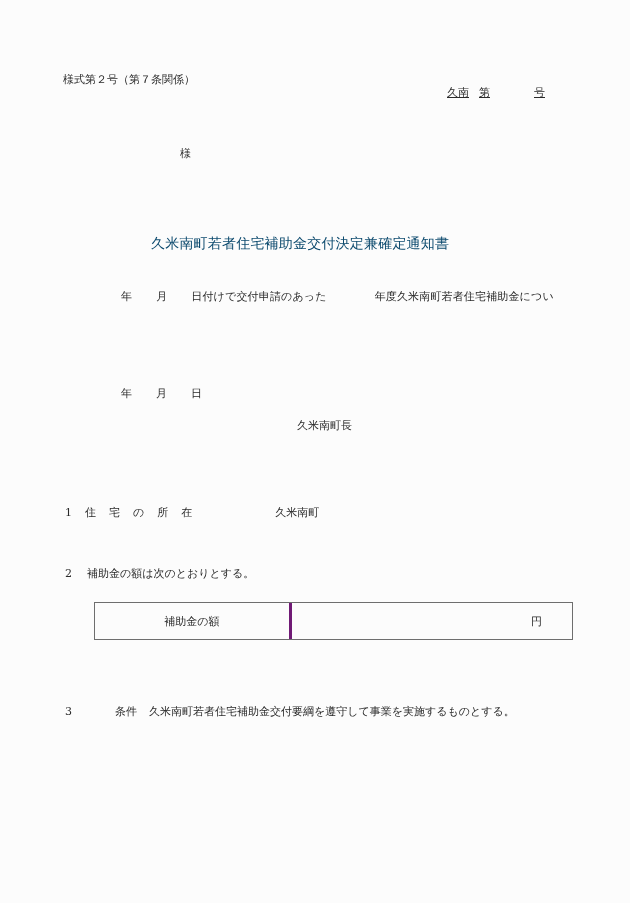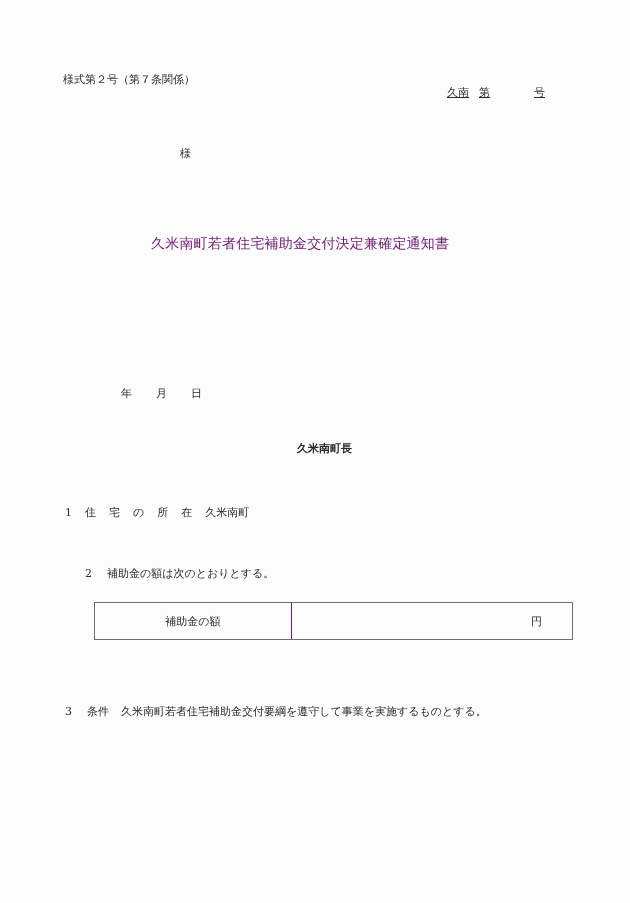--- a/index.html
+++ b/index.html
@@ -27,94 +27,97 @@
     .ref-number .gap2 { display: inline-block; width: 44px; }
 
     .addressee-sama { left: 180px; top: 147px; }
 
     .doc-title {
       left: 151px;
       top: 234px;
       font-size: 14px;
       line-height: 18px;
       letter-spacing: 0.2px;
-      color: #701a75;
+      color: #0c4a6e;
     }
 
     .body-para {
       left: 63px;
       top: 286px;
       width: 515px;
       white-space: normal;
       line-height: 21px;
       letter-spacing: 0.15px;
     }
     .body-para .line { display: block; white-space: nowrap; }
     .sp { display: inline-block; }
 
     .date-line { left: 121px; top: 387px; }
     .date-line .dgap { display: inline-block; width: 24px; }
 
-    .mayor { left: 297px; top: 442px; font-weight: bold; }
+    .mayor { left: 297px; top: 419px; }
 
     .item1 { left: 65px; top: 506px; }
     .item1 .c { display: inline-block; margin-right: 13px; }
-    .item1 .val { display: inline-block; }
+    .item1 .val { display: inline-block; margin-left: 70px; }
 
-    .item2 { left: 65px; top: 567px; margin-left: 20px; }
+    .item2 { left: 65px; top: 567px; }
     .item2 .num { display: inline-block; width: 22px; }
 
     .amount-table {
       position: absolute;
       left: 94px;
       top: 602px;
       width: 479px;
       height: 38px;
       border: 1px solid #6e6e6e;
       box-sizing: border-box;
       display: flex;
     }
     .amount-table .label-cell {
       width: 197px;
-      border-right: 1px solid #701a75;
+      border-right: 3px solid #701a75;
       display: flex;
       align-items: center;
       justify-content: center;
       box-sizing: border-box;
     }
     .amount-table .value-cell {
       flex: 1;
       display: flex;
       align-items: center;
       justify-content: flex-end;
       padding-right: 30px;
     }
 
     .item3 { left: 65px; top: 705px; }
     .item3 .num { display: inline-block; width: 22px; }
-    .item3 .head { display: inline-block; width: 34px; }
+    .item3 .head { display: inline-block; width: 34px; margin-left: 28px; }
   </style>
 </head>
 <body>
 
 <div>
 
   <div class="abs form-number">様式第２号（第７条関係）</div>
 
   <div class="abs ref-number">
     <span>久南</span><span class="gap1"></span><span>第</span><span class="gap2"></span><span>号</span>
   </div>
 
   <div class="abs addressee-sama">
     <span></span><span>様</span>
   </div>
 
   <div class="abs doc-title">久米南町若者住宅補助金交付決定兼確定通知書</div>
 
   <div class="abs body-para">
+    <span class="line">
+      <span class="sp" style="width:58px;"></span><span>年</span><span class="sp" style="width:24px;"></span><span>月</span><span class="sp" style="width:24px;"></span><span>日付けで交付申請のあった</span><span class="sp" style="width:48px;"></span><span>年度久米南町若者住宅補助金につい</span>
+    </span>
   </div>
 
   <div class="abs date-line">
     <span>年</span><span class="dgap"></span><span>月</span><span class="dgap"></span><span>日</span>
   </div>
 
   <div class="abs mayor">久米南町長</div>
 
   <div class="abs item1">
     <span class="c">1</span><span class="c">住</span><span class="c">宅</span><span class="c">の</span><span class="c">所</span><span class="c">在</span><span class="val">久米南町</span>

